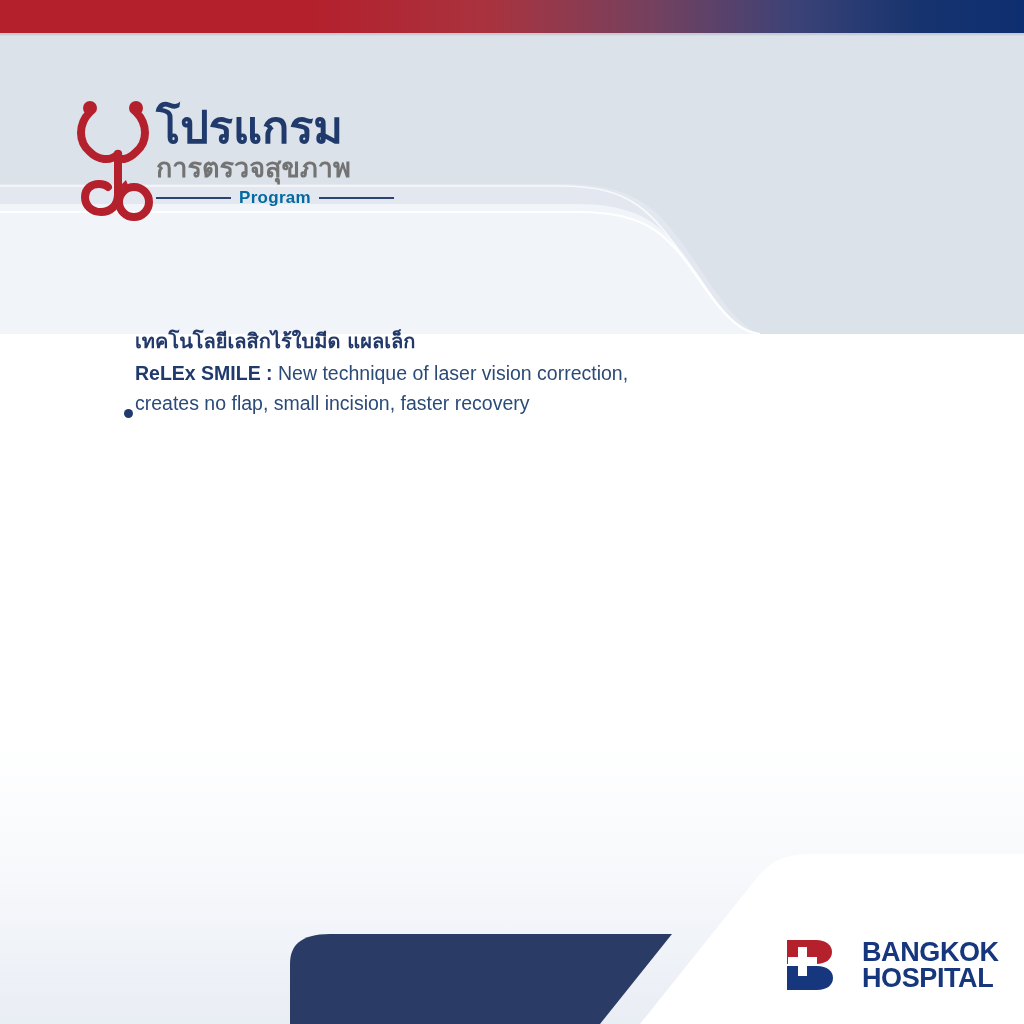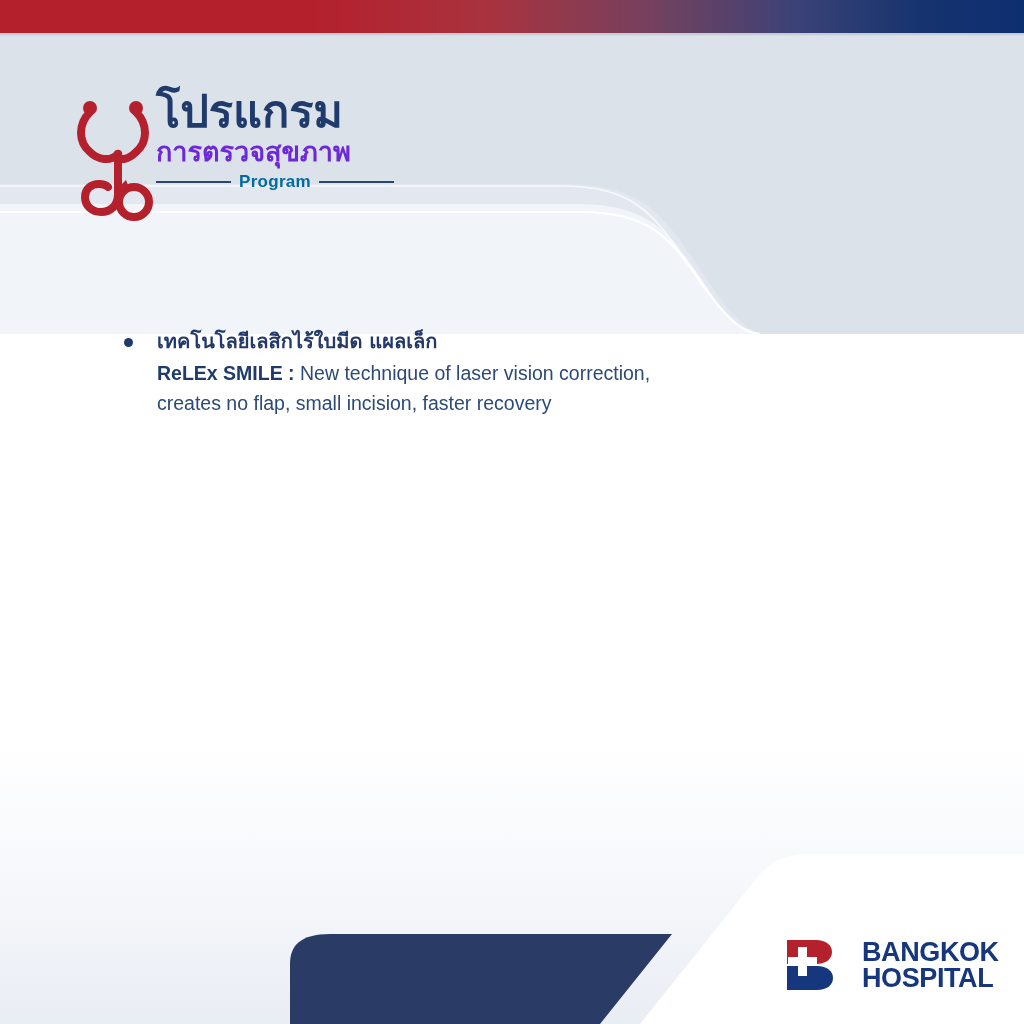--- a/index.html
+++ b/index.html
@@ -93,37 +93,37 @@
   .stetho {
     position: absolute;
     left: 0;
     top: 2px;
     width: 100px;
     height: 140px;
   }
   .logo-text {
     position: absolute;
     left: 88px;
-    top: 0px;
+    top: 16px;
     width: 260px;
   }
   .logo-thai-main {
     font-family: "DejaVu Sans", sans-serif;
     font-size: 45px;
     font-weight: bold;
     color: #1f3a6b;
     line-height: 1.05;
     letter-spacing: 0px;
     white-space: nowrap;
   }
   .logo-thai-sub {
     font-family: "DejaVu Sans", sans-serif;
     font-size: 27px;
     font-weight: bold;
-    color: #6d28d9;
+    color: #737373;
     line-height: 1.1;
     margin-top: 2px;
     white-space: nowrap;
   }
   .logo-program-row {
     display: flex;
     align-items: center;
     gap: 8px;
     margin-top: 5px;
     width: 238px;
@@ -144,22 +144,22 @@
 
   
   .content {
     position: absolute;
     left: 124px;
     top: 326px;
     width: 700px;
   }
   .bullet-row {
     display: flex;
-    align-items: flex-start;
-    gap: 24px;
+    align-items: flex-end;
+    gap: 2px;
   }
   .bullet-dot {
     flex: 0 0 auto;
     width: 9px;
     height: 9px;
     border-radius: 50%;
     background: #1f3a6b;
     margin-top: 12px;
   }
   .bullet-body {

